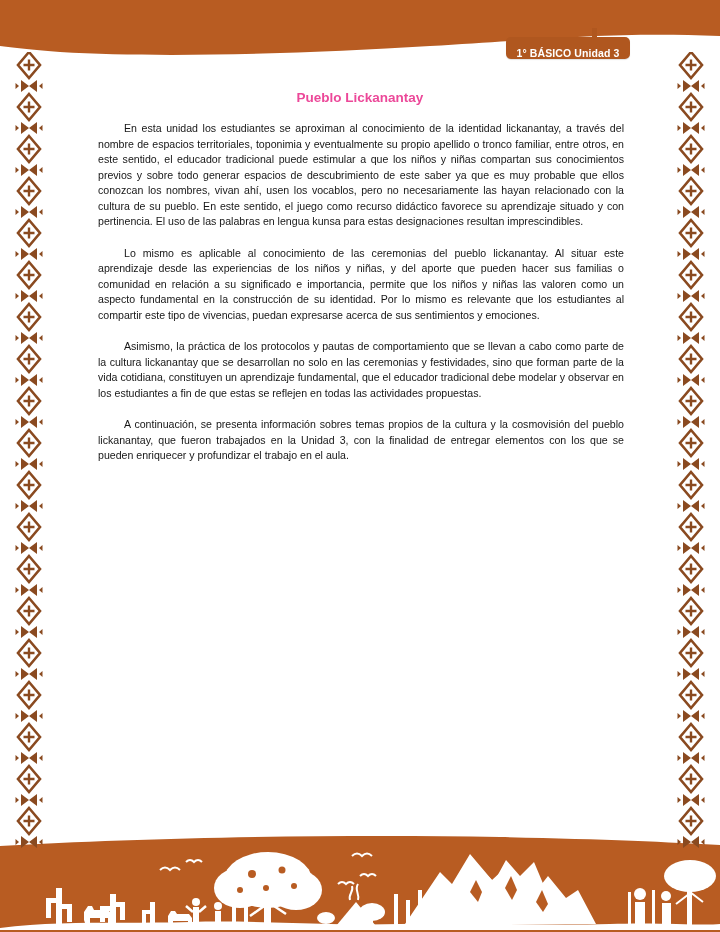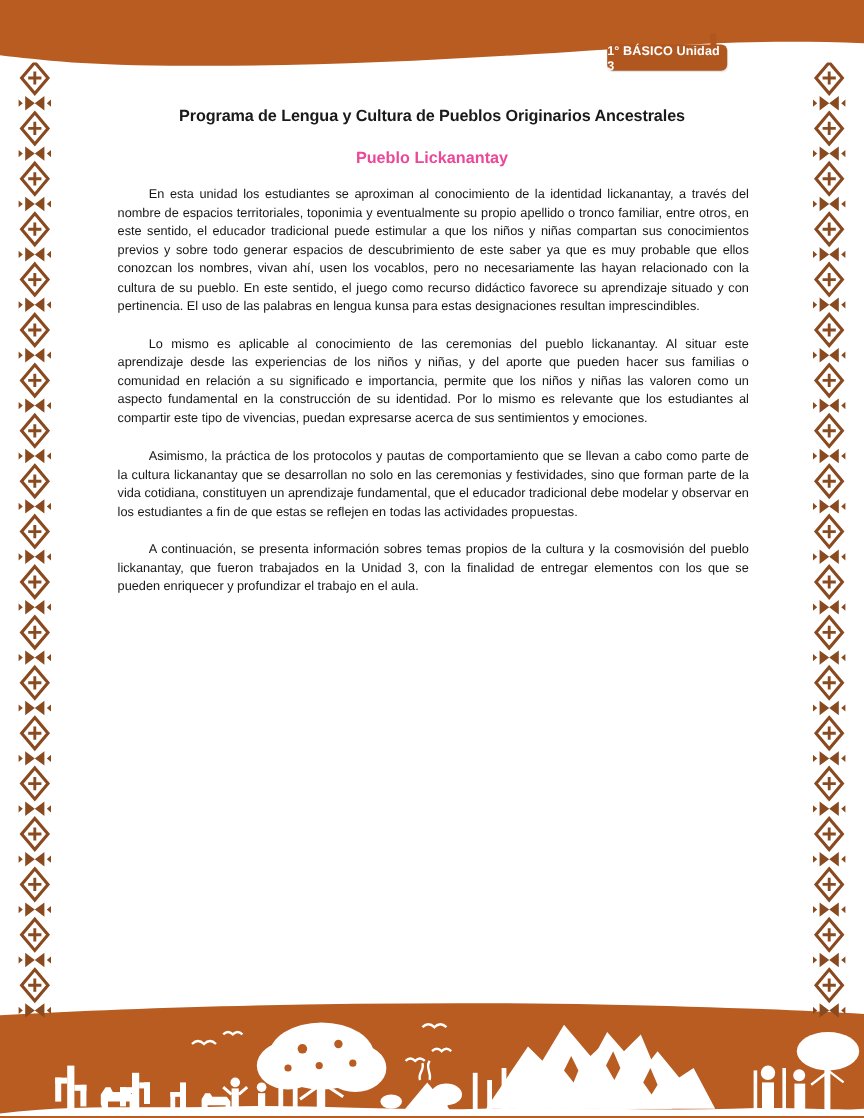--- a/index.html
+++ b/index.html
@@ -30,30 +30,30 @@
     height: 70px;
     z-index: 2;
   }
   .header-band svg { display: block; }
 
   
   .unit-badge {
     position: absolute;
     top: 37px;
     left: 506px;
-    width: 100px;
+    width: 124px;
     height: 22px;
     background: #b0571f;
     border-radius: 5px;
     color: #ffffff;
     font-size: 10.5px;
     font-weight: bold;
     letter-spacing: 0.1px;
     display: flex;
-    align-items: flex-start;
+    align-items: flex-end;
     justify-content: center;
     z-index: 4;
     box-shadow: 0 1px 1px rgba(0,0,0,0.12);
   }
   .badge-stem {
     position: absolute;
     top: 28px;
     left: 592px;
     width: 5px;
     height: 12px;
@@ -332,21 +332,20 @@
         <path d="M338,52 q4,-4 8,0 q4,-4 8,0"></path>
       </g>
 
       <path d="M0,96 C60,88 120,92 190,90 C260,88 330,94 400,92 C470,90 540,94 610,92 C660,90 700,94 720,92 L720,100 L0,100 Z" fill="#ffffff"></path>
       <path d="M0,98 L720,98 L720,100 L0,100 Z" fill="#b85c22"></path>
     </svg>
   </div>
 
   <div class="content">
 
-    <h1 class="doc-title">Programa de Lengua y Cultura de Pueblos Originarios Ancestrales</h1>
     <h2 class="doc-subtitle">Pueblo Lickanantay</h2>
 
 
 
     <div class="body-block">
       <p class="body-par">En esta unidad los estudiantes se aproximan al conocimiento de la identidad lickanantay, a través del nombre de espacios territoriales, toponimia y eventualmente su propio apellido o tronco familiar, entre otros, en este sentido, el educador tradicional puede estimular a que los niños y niñas compartan sus conocimientos previos y sobre todo generar espacios de descubrimiento de este saber ya que es muy probable que ellos conozcan los nombres, vivan ahí, usen los vocablos, pero no necesariamente las hayan relacionado con la cultura de su pueblo. En este sentido, el juego como recurso didáctico favorece su aprendizaje situado y con pertinencia. El uso de las palabras en lengua kunsa para estas designaciones resultan imprescindibles.</p>
       <p class="body-par">Lo mismo es aplicable al conocimiento de las ceremonias del pueblo lickanantay. Al situar este aprendizaje desde las experiencias de los niños y niñas, y del aporte que pueden hacer sus familias o comunidad en relación a su significado e importancia, permite que los niños y niñas las valoren como un aspecto fundamental en la construcción de su identidad.  Por lo mismo es relevante que los estudiantes al compartir este tipo de vivencias, puedan expresarse acerca de sus sentimientos y emociones.</p>
       <p class="body-par">Asimismo, la práctica de los protocolos y pautas de comportamiento que se llevan a cabo como parte de la cultura lickanantay que se desarrollan no solo en las ceremonias y festividades, sino que forman parte de la vida cotidiana, constituyen un aprendizaje fundamental, que el educador tradicional debe modelar y observar en los estudiantes a fin de que estas se reflejen en todas las actividades propuestas.</p>
       <p class="body-par">A continuación, se presenta información sobres temas propios de la cultura y la cosmovisión del pueblo lickanantay, que fueron trabajados en la Unidad 3, con la finalidad de entregar elementos con los que se pueden enriquecer y profundizar el trabajo en el aula.</p>
     </div>

